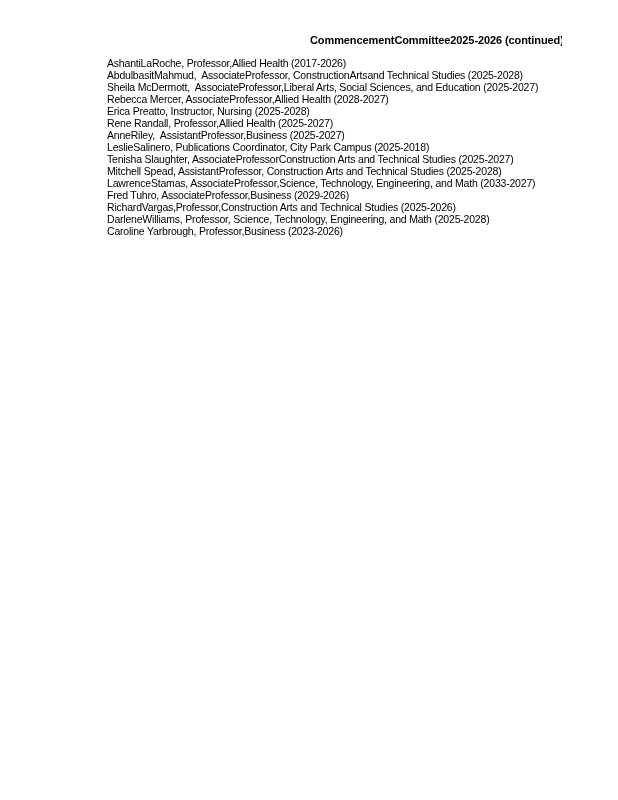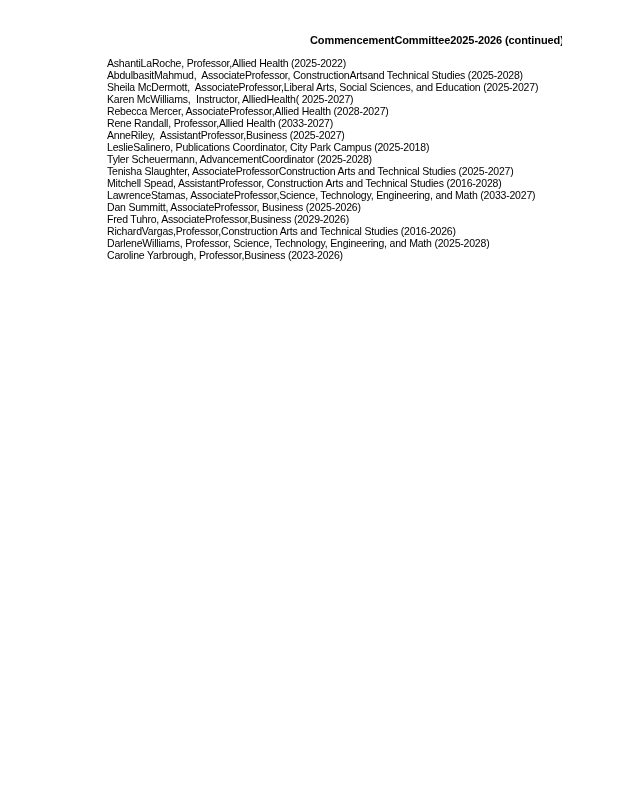--- a/index.html
+++ b/index.html
@@ -38,31 +38,29 @@
     white-space: pre;
   }
 </style>
 </head>
 <body>
 
 <div class="page">
   <div class="doc-header">CommencementCommittee2025-2026 (continued)</div>
 
   <div class="member-list">
-    <div class="member-line">AshantiLaRoche, Professor,Allied Health (2025-2022)</div>
+    <div class="member-line">AshantiLaRoche, Professor,Allied Health (2017-2026)</div>
     <div class="member-line">AbdulbasitMahmud,  AssociateProfessor, ConstructionArtsand Technical Studies (2025-2028)</div>
     <div class="member-line">Sheila McDermott,  AssociateProfessor,Liberal Arts, Social Sciences, and Education (2025-2027)</div>
-    <div class="member-line">Karen McWilliams,  Instructor, AlliedHealth( 2025-2027)</div>
     <div class="member-line">Rebecca Mercer, AssociateProfessor,Allied Health (2028-2027)</div>
-    <div class="member-line">Rene Randall, Professor,Allied Health (2033-2027)</div>
+    <div class="member-line">Erica Preatto, Instructor, Nursing (2025-2028)</div>
+    <div class="member-line">Rene Randall, Professor,Allied Health (2025-2027)</div>
     <div class="member-line">AnneRiley,  AssistantProfessor,Business (2025-2027)</div>
     <div class="member-line">LeslieSalinero, Publications Coordinator, City Park Campus (2025-2018)</div>
-    <div class="member-line">Tyler Scheuermann, AdvancementCoordinator (2025-2028)</div>
     <div class="member-line">Tenisha Slaughter, AssociateProfessorConstruction Arts and Technical Studies (2025-2027)</div>
-    <div class="member-line">Mitchell Spead, AssistantProfessor, Construction Arts and Technical Studies (2016-2028)</div>
+    <div class="member-line">Mitchell Spead, AssistantProfessor, Construction Arts and Technical Studies (2025-2028)</div>
     <div class="member-line">LawrenceStamas, AssociateProfessor,Science, Technology, Engineering, and Math (2033-2027)</div>
-    <div class="member-line">Dan Summitt, AssociateProfessor, Business (2025-2026)</div>
     <div class="member-line">Fred Tuhro, AssociateProfessor,Business (2029-2026)</div>
-    <div class="member-line">RichardVargas,Professor,Construction Arts and Technical Studies (2016-2026)</div>
+    <div class="member-line">RichardVargas,Professor,Construction Arts and Technical Studies (2025-2026)</div>
     <div class="member-line">DarleneWilliams, Professor, Science, Technology, Engineering, and Math (2025-2028)</div>
     <div class="member-line">Caroline Yarbrough, Professor,Business (2023-2026)</div>
   </div>
 </div>
 
 </body></html>

